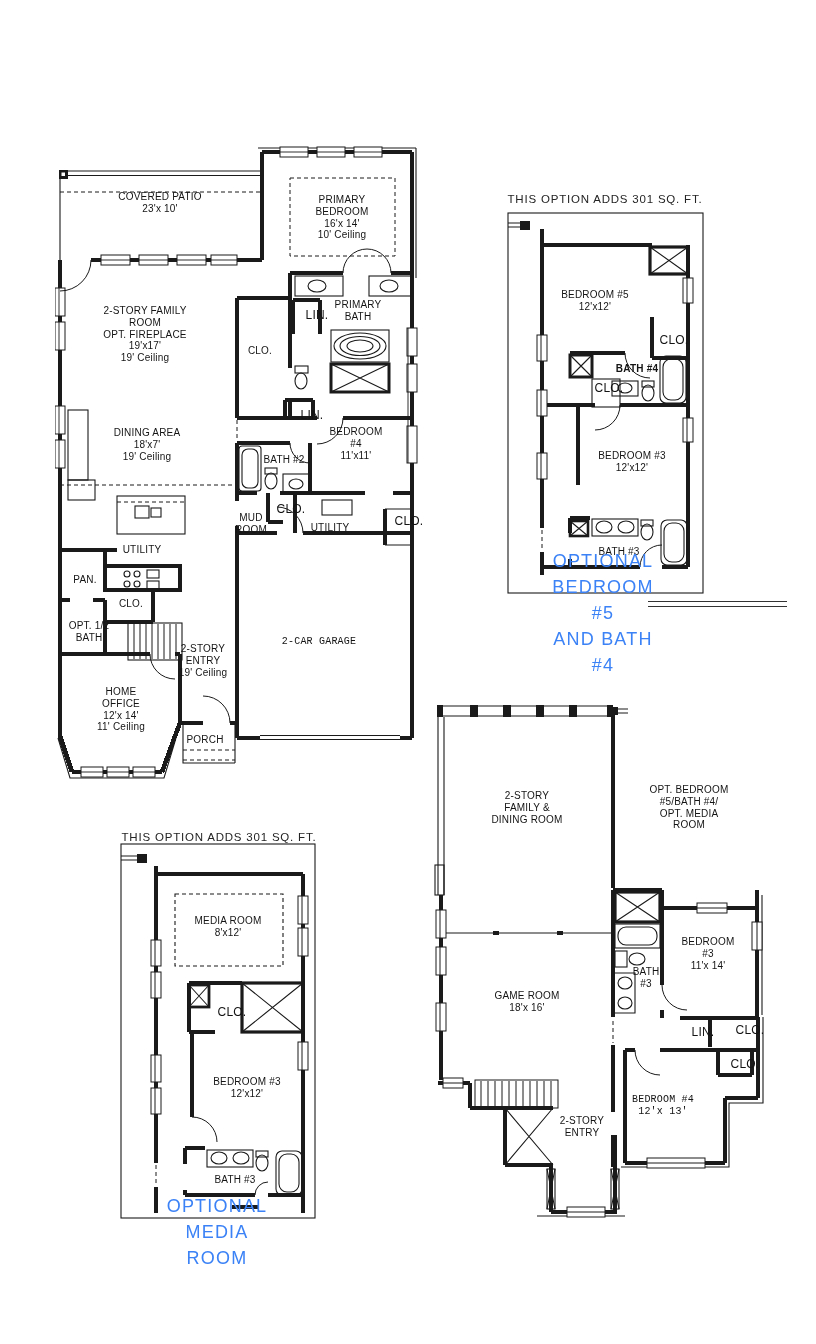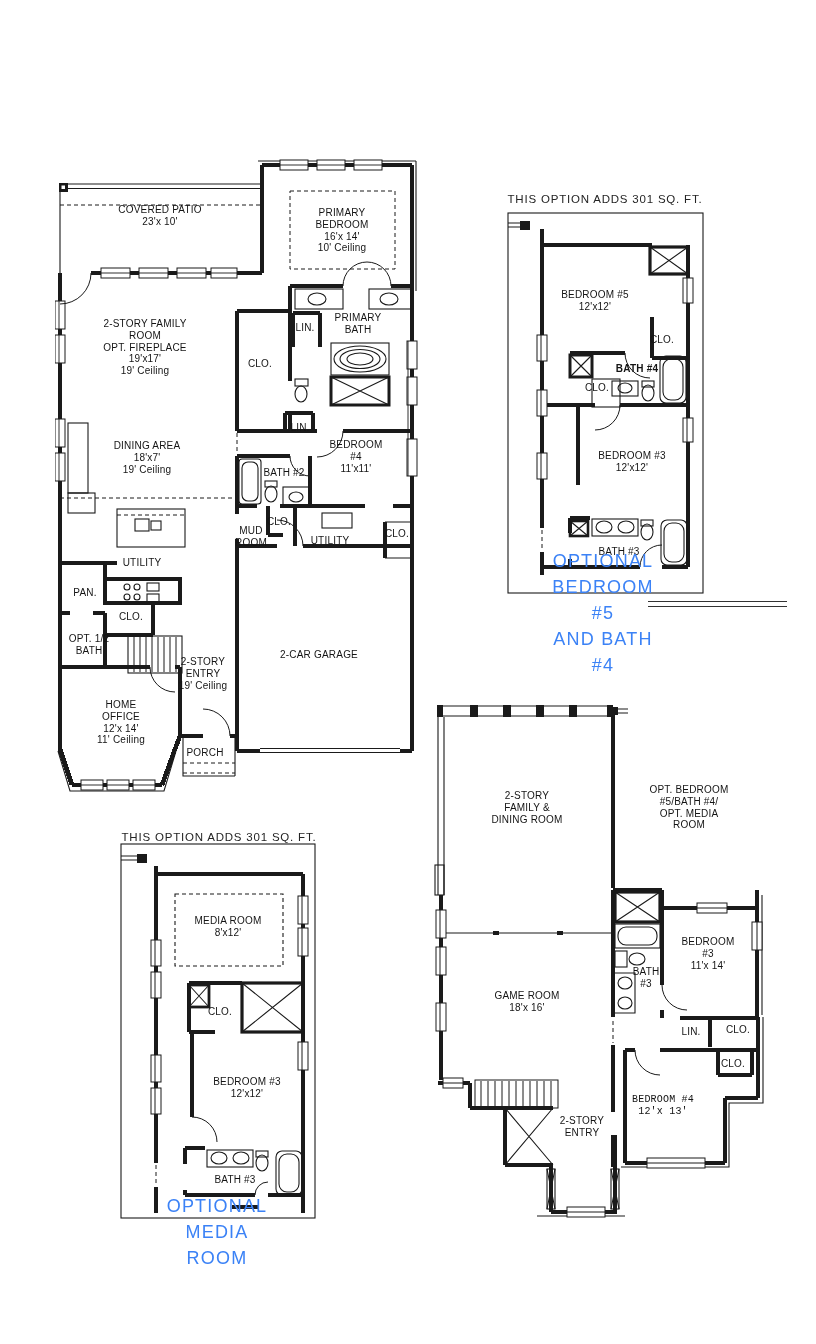--- a/index.html
+++ b/index.html
@@ -2,33 +2,33 @@
 <html><head>
 <meta charset="utf-8">
 <style>
   html,body{margin:0;padding:0;background:#ffffff;}
   #canvas{position:relative;width:816px;height:1344px;background:#ffffff;overflow:hidden;
           font-family:"Liberation Sans",sans-serif;}
   .plan{position:absolute;}
   .plan svg{position:absolute;left:0;top:0;}
   .lbl{position:absolute;transform:translate(-50%,-50%);text-align:center;white-space:pre-line;
        font-size:10px;line-height:1.18;color:#141414;letter-spacing:.2px;}
-  .lbl.small{font-size:10px;}
+  .lbl.small{font-size:12px;margin-left:12px;}
   .hdr{position:absolute;transform:translate(-50%,-50%);white-space:nowrap;font-size:11.5px;
        letter-spacing:.8px;color:#242424;}
   .caption{position:absolute;transform:translate(-50%,-50%);text-align:center;white-space:pre-line;
        font-size:18px;line-height:1.45;letter-spacing:1.2px;color:#3b82f6;}
   .artifact-line{position:absolute;height:4px;border-top:1.5px solid #333;border-bottom:1.5px solid #333;}
 </style>
 </head>
 <body>
 
 <div id="canvas">
 
-  <div class="plan" style="left:55px;top:151px;width:365px;height:660px;">
+  <div class="plan" style="left:55px;top:138px;width:365px;height:660px;">
     <svg width="365" height="660" viewBox="0 0 365 660">
       <g fill="none" stroke="#1a1a1a">
 
         <g stroke-width="1.1">
           <path d="M5,33 H207 M5,37.5 H206 M5,33 V122"></path>
           <path d="M203,10 H361 M361,10 V140"></path>
           <path d="M128,585 V625 H180 M180,585 V625"></path>
           <path d="M205,597.5 H345 M205,601.5 H345"></path>
           <rect x="13" y="272" width="20" height="70"></rect>
           <rect x="13" y="342" width="27" height="20"></rect>
@@ -182,21 +182,21 @@
     <div class="lbl" style="left:275px;top:390px;">UTILITY</div>
     <div class="lbl small" style="left:342px;top:383px;">CLO.</div>
     <div class="lbl" style="left:87px;top:412px;">UTILITY</div>
     <div class="lbl" style="left:30px;top:442px;">PAN.</div>
     <div class="lbl" style="left:76px;top:466px;">CLO.</div>
     <div class="lbl" style="left:34px;top:494px;">OPT. 1/2
 BATH</div>
     <div class="lbl" style="left:148px;top:523px;">2-STORY
 ENTRY
 19' Ceiling</div>
-    <div class="lbl" style="left:264px;top:504px;">2-CAR GARAGE</div>
+    <div class="lbl" style="left:264px;top:504px;font-family:Liberation Mono, monospace;">2-CAR GARAGE</div>
     <div class="lbl" style="left:66px;top:572px;">HOME
 OFFICE
 12'x 14'
 11' Ceiling</div>
     <div class="lbl" style="left:150px;top:602px;">PORCH</div>
   </div>
 
   <div class="plan" style="left:500px;top:185px;width:215px;height:455px;overflow:visible;">
     <svg width="215" height="455" viewBox="0 0 215 455">
       <g fill="none" stroke="#1a1a1a">

